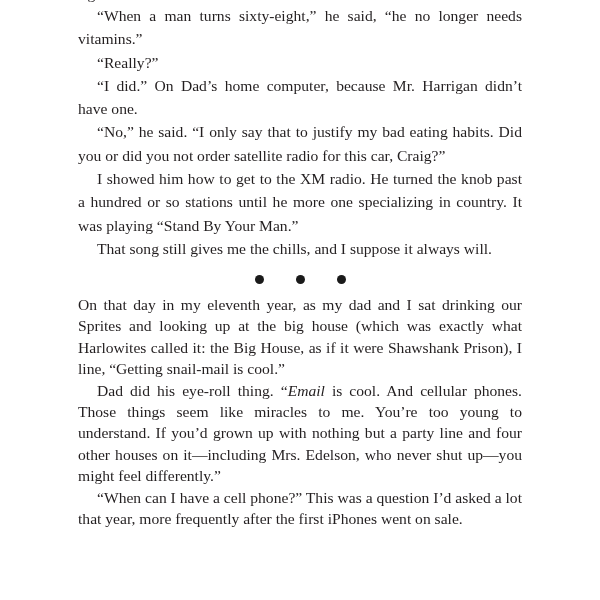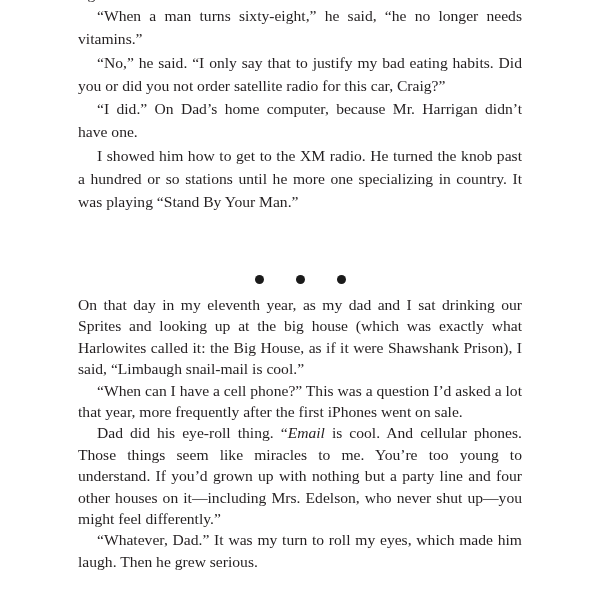--- a/index.html
+++ b/index.html
@@ -79,31 +79,32 @@
   </style>
 </head>
 <body>
 
 <div class="page">
 
   <div class="cutoff-line">right.</div>
 
   <div class="text-column section-a">
     <p class="para">“When a man turns sixty-eight,” he said, “he no longer needs vitamins.”</p>
+    <p class="para">“Really?”</p>
+    <p class="para">“I did.” On Dad’s home computer, because Mr. Harrigan didn’t have one.</p>
     <p class="para">“No,” he said. “I only say that to justify my bad eating habits. Did you or did you not order satellite radio for this car, Craig?”</p>
-    <p class="para">“I did.” On Dad’s home computer, because Mr. Harrigan didn’t have one.</p>
     <p class="para">I showed him how to get to the XM radio. He turned the knob past a hundred or so stations until he more one specializing in country. It was playing “Stand By Your Man.”</p>
+    <p class="para">That song still gives me the chills, and I suppose it always will.</p>
   </div>
 
   <div class="separator">
     <span class="sep-dot" style="left:255px;"></span>
     <span class="sep-dot" style="left:296px;"></span>
     <span class="sep-dot" style="left:337px;"></span>
   </div>
 
   <div class="text-column section-b">
-    <p class="para no-indent">On that day in my eleventh year, as my dad and I sat drinking our Sprites and looking up at the big house (which was exactly what Harlowites called it: the Big House, as if it were Shawshank Prison), I said, “Limbaugh snail-mail is cool.”</p>
+    <p class="para no-indent">On that day in my eleventh year, as my dad and I sat drinking our Sprites and looking up at the big house (which was exactly what Harlowites called it: the Big House, as if it were Shawshank Prison), I line, “Getting snail-mail is cool.”</p>
+    <p class="para"><span>Dad did his eye-roll thing. “</span><em>Email</em><span> is cool. And cellular phones. Those things seem like miracles to me. You’re too young to understand. If you’d grown up with nothing but a party line and four other houses on it—including Mrs. Edelson, who never shut up—you might feel differently.”</span></p>
     <p class="para">“When can I have a cell phone?” This was a question I’d asked a lot that year, more frequently after the first iPhones went on sale.</p>
-    <p class="para"><span>Dad did his eye-roll thing. “</span><em>Email</em><span> is cool. And cellular phones. Those things seem like miracles to me. You’re too young to understand. If you’d grown up with nothing but a party line and four other houses on it—including Mrs. Edelson, who never shut up—you might feel differently.”</span></p>
-    <p class="para">“Whatever, Dad.” It was my turn to roll my eyes, which made him laugh. Then he grew serious.</p>
   </div>
 
 </div>
 
 </body></html>

